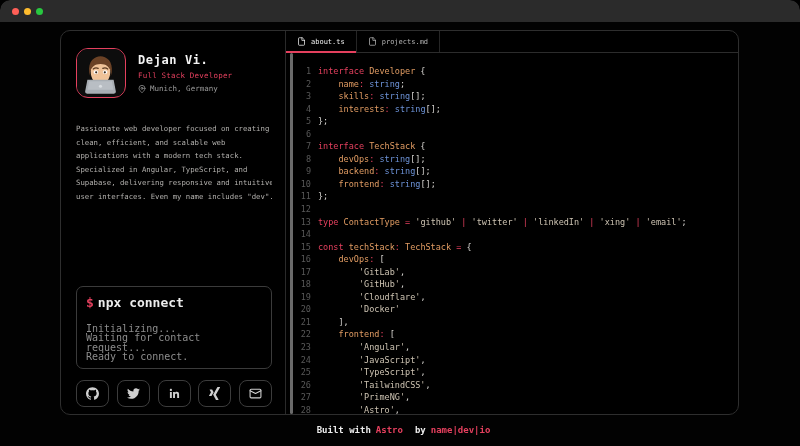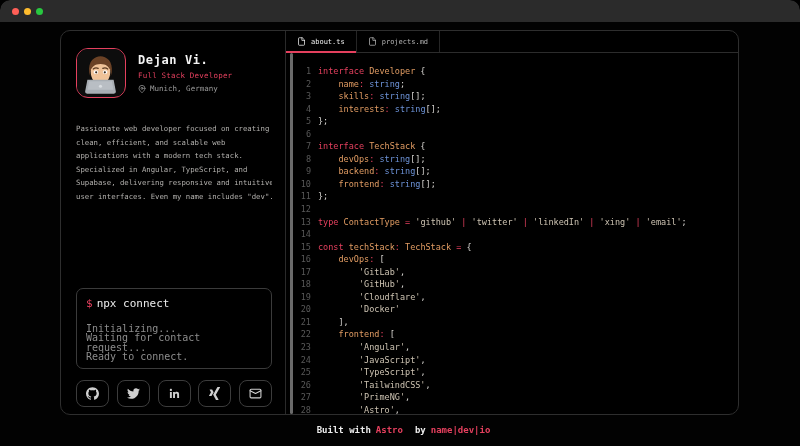--- a/index.html
+++ b/index.html
@@ -32,21 +32,21 @@
   .location { font-size:7.5px; color:#9b9b9b; margin-top:4px;
     display:flex; align-items:center; gap:4px; }
   .location svg { width:8px; height:8px; stroke:#9b9b9b; fill:none;
     stroke-width:2.2; stroke-linecap:round; stroke-linejoin:round; }
 
   .bio { margin-top:24px; font-size:7.3px; line-height:13.5px; color:#b2b0ad;
     white-space:nowrap; overflow:hidden; }
 
   .terminal { margin-top:auto; border:1px solid #3b3b3b; border-radius:7px;
     padding:8px 9px 7px; }
-  .term-cmd { font-size:11px; font-weight:normal; color:#ececec; }
+  .term-cmd { font-size:13px; font-weight:bold; color:#ececec; }
   .term-cmd .prompt { color:var(--accent); margin-right:4px; }
   .term-out { margin-top:14px; font-size:10px; line-height:9.2px; color:#8d8d8d; }
 
   .socials { display:flex; justify-content:space-between; margin-top:11px; }
   .social-btn { width:33px; height:27px; border:1px solid #3c3c3c; border-radius:8px;
     background:transparent; display:flex; align-items:center; justify-content:center;
     color:#cfcfcf; cursor:pointer; }
   .social-btn svg { width:13px; height:13px; }
 
   

